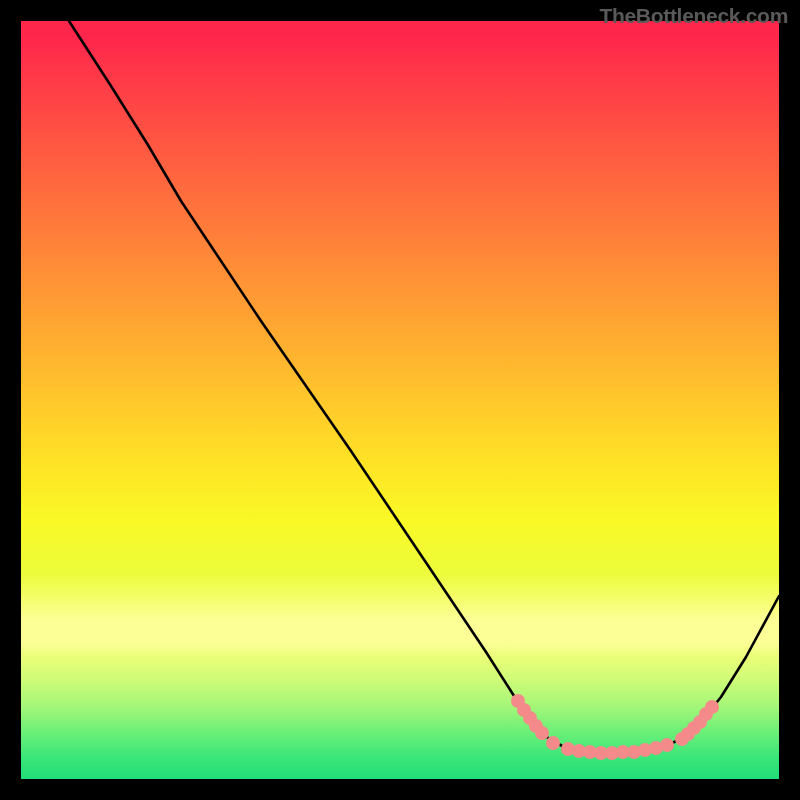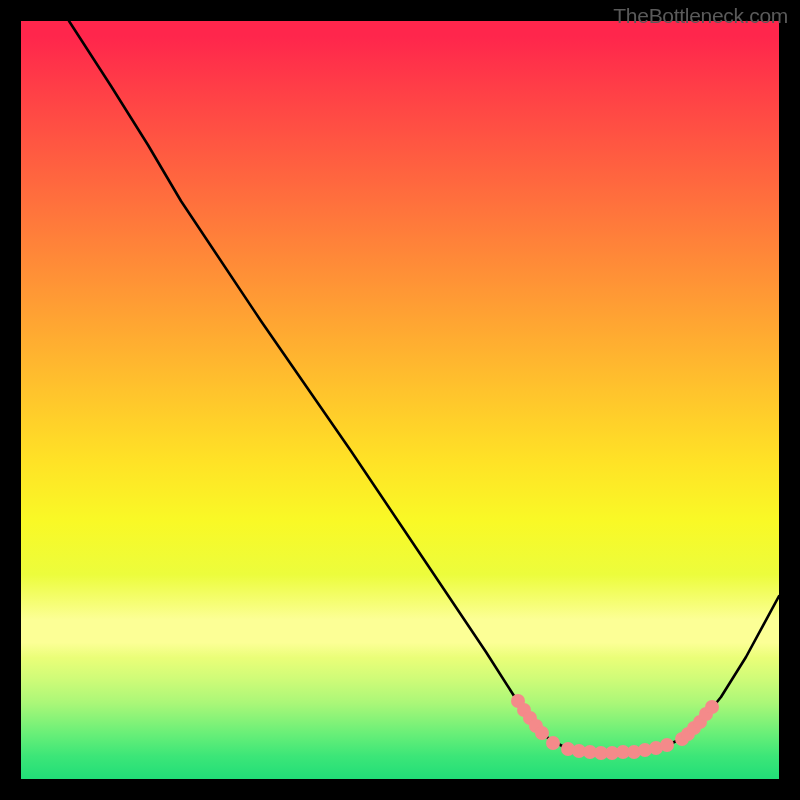--- a/index.html
+++ b/index.html
@@ -15,21 +15,21 @@
     font-family: Arial, Helvetica, sans-serif;
     overflow: hidden;
   }
   .attribution {
     position: absolute;
     top: 4px;
     right: 12px;
     z-index: 10;
     color: #5a5a5a;
     font-size: 21px;
-    font-weight: 400;
+    font-weight: 700;
     letter-spacing: -0.3px;
   }
   .plot-area {
     position: absolute;
     left: 21px;
     top: 21px;
     width: 758px;
     height: 758px;
   }
   .gradient-bg {

